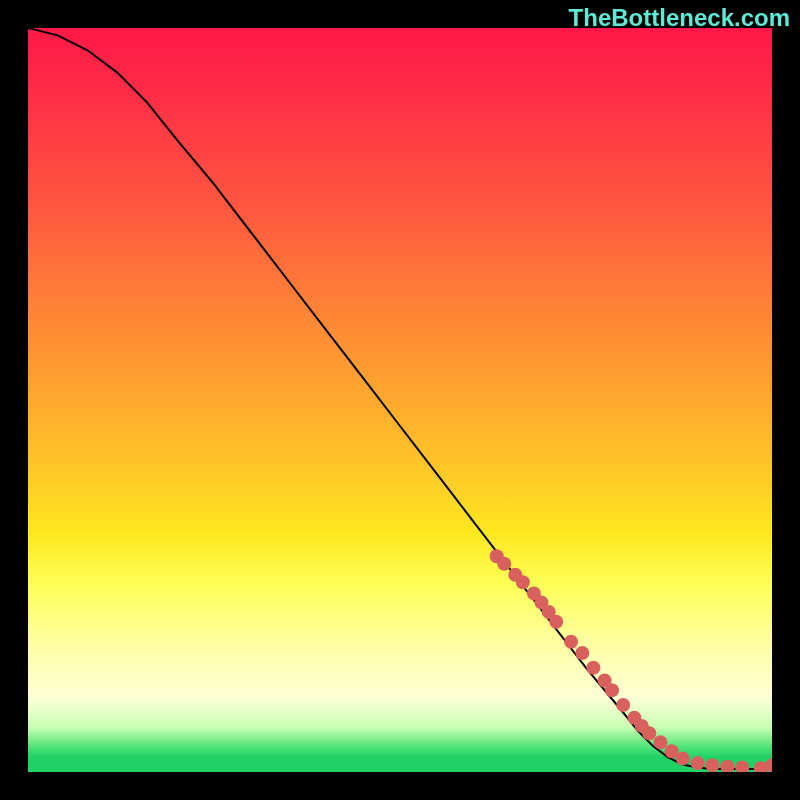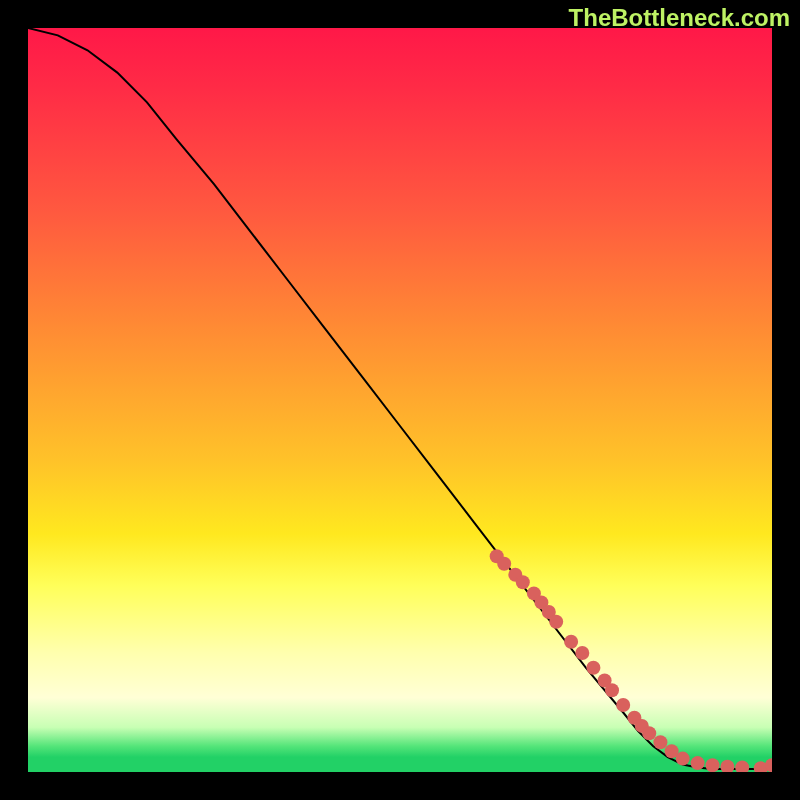--- a/index.html
+++ b/index.html
@@ -8,21 +8,21 @@
     height: 800px;
     background: #000;
     position: relative;
     overflow: hidden;
     font-family: Arial, Helvetica, sans-serif;
   }
   .attribution {
     position: absolute;
     top: 4px;
     right: 10px;
-    color: #bef264;
+    color: #5eead4;
     font-size: 24px;
     font-weight: bold;
     z-index: 5;
     margin-left: 16px;
   }
   .plot-frame {
     position: absolute;
     left: 28px;
     top: 28px;
     width: 744px;

